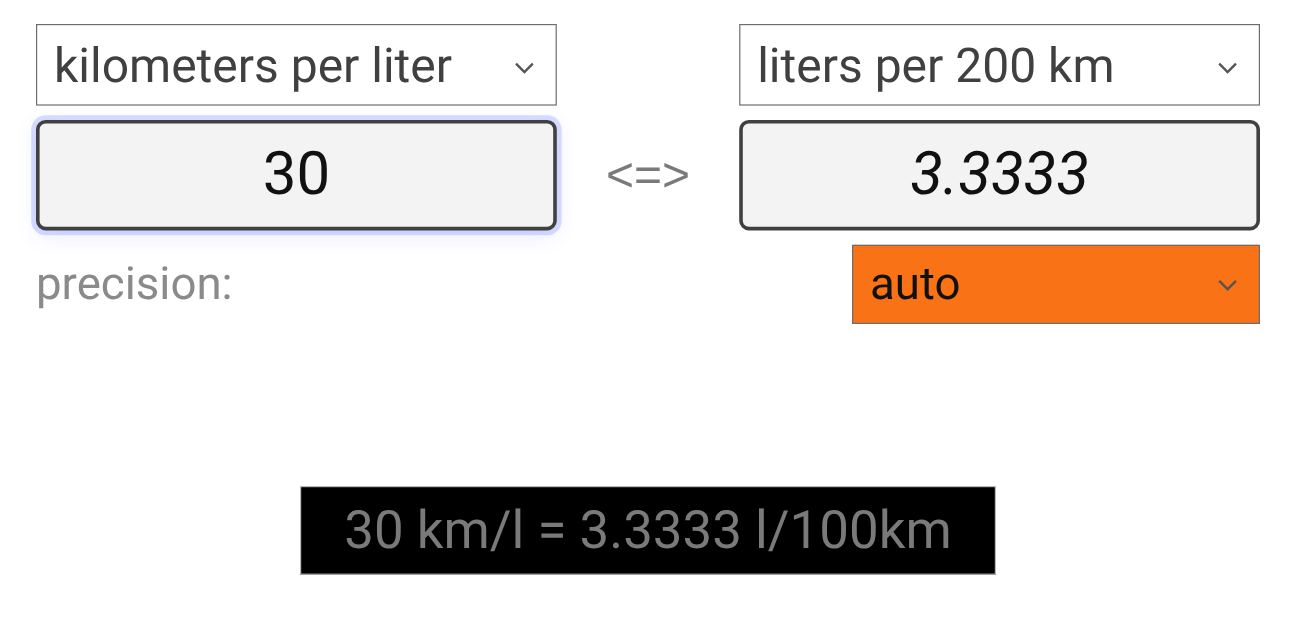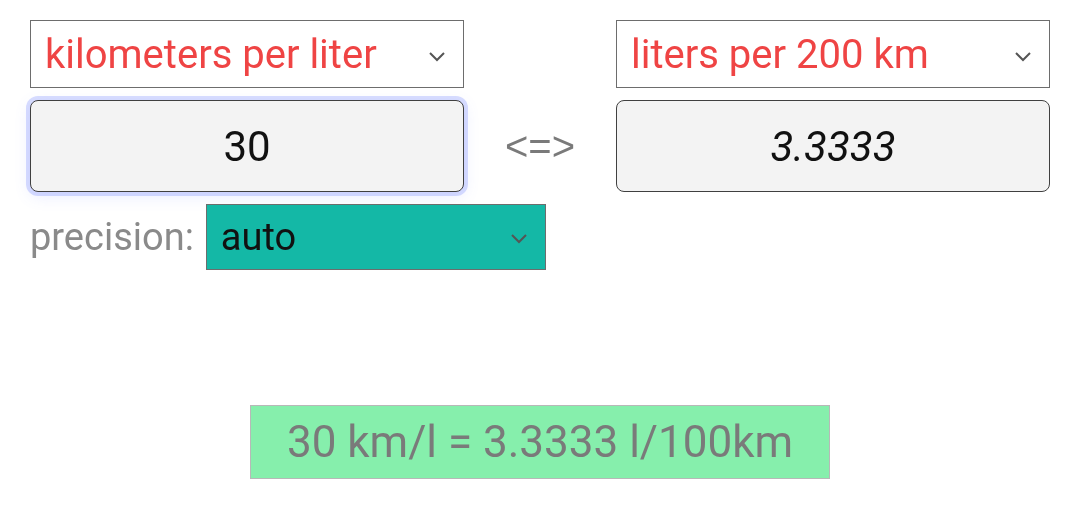--- a/index.html
+++ b/index.html
@@ -32,21 +32,21 @@
       justify-content: flex-end;
     }
     .unit-select {
       display: flex;
       align-items: center;
       justify-content: space-between;
       border: 1.5px solid #6d6d6d;
       background: #fff;
       padding: 6px 14px;
       font-size: 40px;
-      color: #ef4444;
+      color: #404040;
       width: 100%;
       max-width: 470px;
       height: 68px;
       white-space: nowrap;
       overflow: hidden;
     }
     .unit-select .text {
       overflow: hidden;
       text-overflow: clip;
       flex: 1;
@@ -59,28 +59,28 @@
       width: 116px;
       flex-shrink: 0;
     }
     .values-row {
       display: flex;
       align-items: center;
       gap: 18px;
     }
     .value-box {
       flex: 1;
-      border: 1px solid #404040;
+      border: 3px solid #404040;
       background: #f3f3f3;
       border-radius: 8px;
       height: 92px;
       display: flex;
       align-items: center;
       justify-content: center;
-      font-size: 42px;
+      font-size: 50px;
       color: #111;
       max-width: 470px;
     }
     .value-box.focused {
       box-shadow: 0 0 0 4px rgba(100, 120, 255, 0.25), 0 4px 16px rgba(100, 120, 255, 0.15);
     }
     .value-wrap {
       flex: 1;
       display: flex;
     }
@@ -89,35 +89,35 @@
     .arrow-middle {
       flex-shrink: 0;
       width: 116px;
       text-align: center;
       font-size: 40px;
       color: #7a7a7a;
       font-family: Arial, sans-serif;
     }
     .precision-row {
       display: flex;
-      justify-content: flex-start;
+      justify-content: space-between;
       align-items: center;
       margin-top: 12px;
       gap: 12px;
     }
     .precision-label {
       font-size: 38px;
       color: #8a8a8a;
     }
     .precision-select {
       display: flex;
       align-items: center;
       justify-content: space-between;
       border: 1.5px solid #6d6d6d;
-      background: #14b8a6;
+      background: #f97316;
       padding: 6px 14px;
       font-size: 38px;
       color: #111;
       width: 340px;
       height: 66px;
     }
     .precision-select .text {
       overflow: hidden;
     }
     .result-wrap {
@@ -126,21 +126,21 @@
       right: 0;
       bottom: 36px;
       display: flex;
       justify-content: center;
     }
     .result-box {
       border: 1.5px solid #b8b8b8;
       padding: 10px 36px;
       font-size: 44px;
       color: #7a7a7a;
-      background: #86efac;
+      background: #000000;
     }
     svg.chev {
       width: 24px;
       height: 24px;
     }
     svg.chev.small {
       width: 24px;
       height: 24px;
     }
     svg.chev path {

